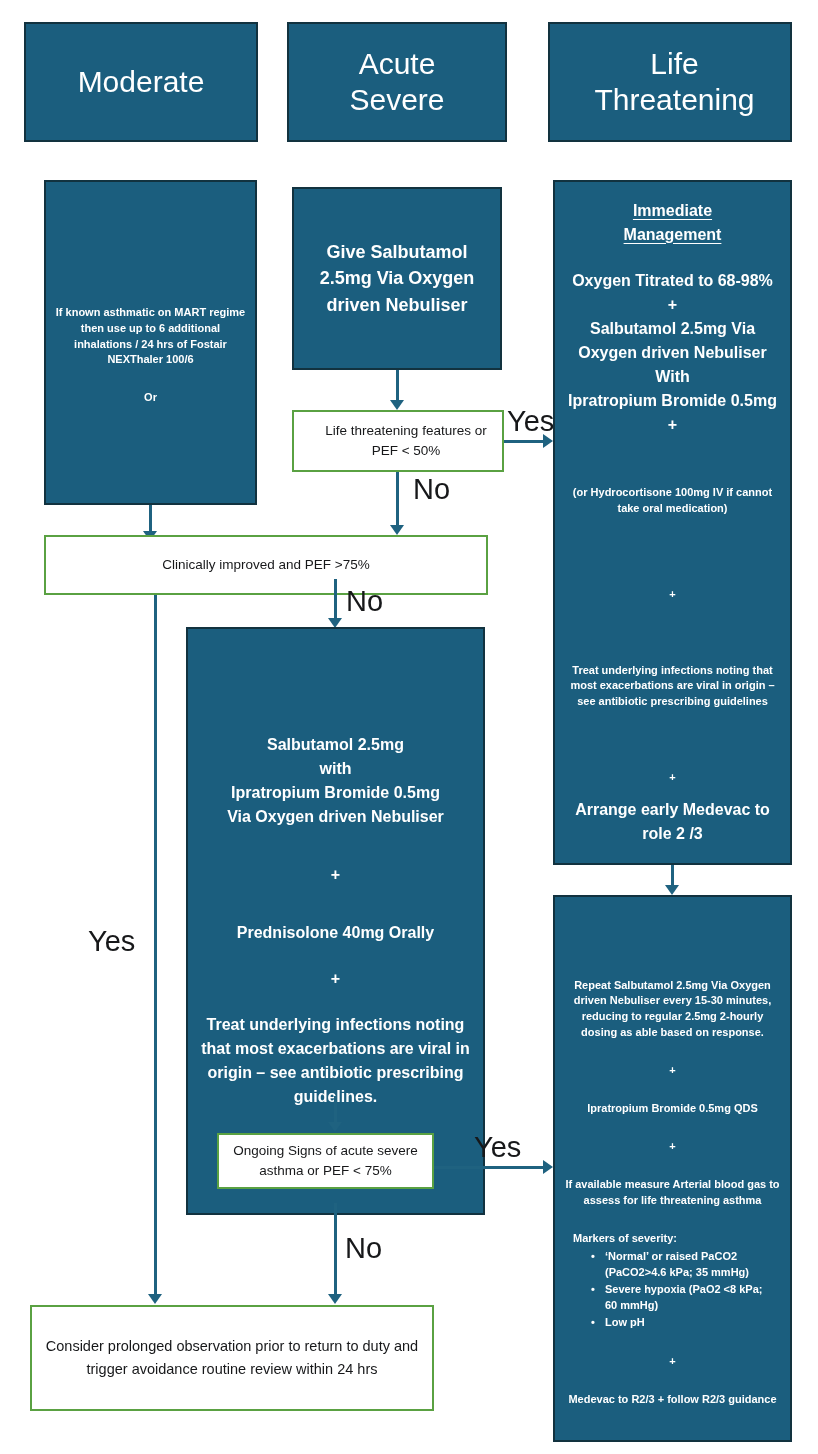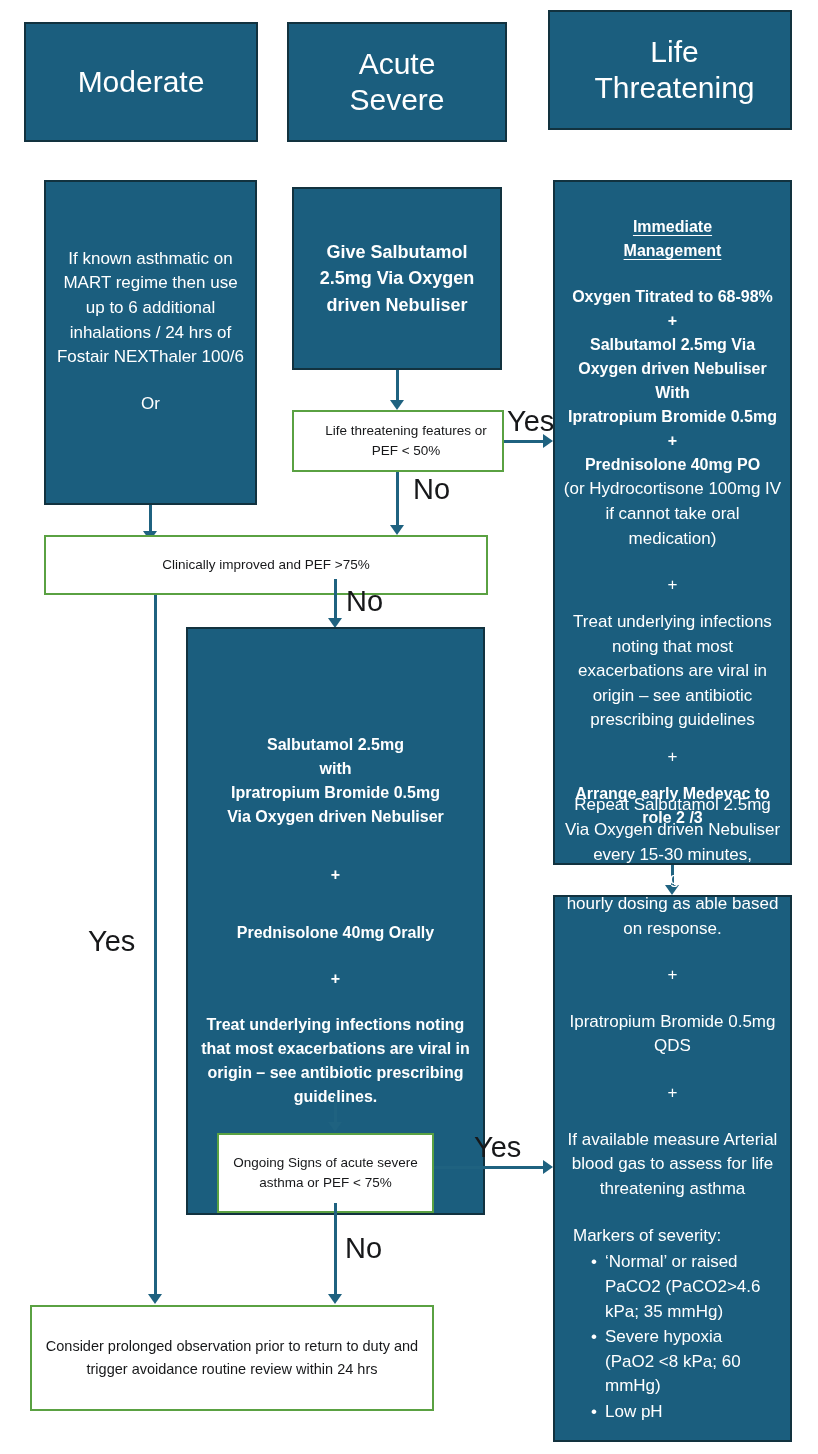--- a/index.html
+++ b/index.html
@@ -54,21 +54,21 @@
   }
 
   
   .header-box .inner {
     font-size: 30px;
     font-weight: 400;
     line-height: 1.2;
   }
 
   
-  .t-13 { font-size: 17px; font-weight: 400; line-height: 1.45; }
+  .t-13 { font-size: 11px; font-weight: 700; line-height: 1.45; margin-top: 48px; }
   .t-16 { font-size: 16px;   font-weight: 700; line-height: 1.5; }
   .t-18 { font-size: 18px;   font-weight: 700; line-height: 1.48; }
   .t-dec { font-size: 13.5px; font-weight: 400; line-height: 1.5; }
   .t-dec-b { font-size: 14.5px; font-weight: 400; line-height: 1.6; }
 
   .ul-head {
     text-decoration: underline;
     text-underline-offset: 3px;
   }
 
@@ -141,21 +141,21 @@
     <div class="inner">Moderate</div>
   </div>
 
   <div class="box teal header-box" style="left:287px; top:22px; width:220px; height:120px;">
     <div class="inner">
       <span class="line">Acute</span>
       <span class="line">Severe</span>
     </div>
   </div>
 
-  <div class="box teal header-box" style="left:548px; top:10px; width:244px; height:120px;padding-left:9px;">
+  <div class="box teal header-box" style="left:548px; top:22px; width:244px; height:120px;padding-left:9px;">
     <div class="inner">
       <span class="line">Life</span>
       <span class="line">Threatening</span>
     </div>
   </div>
 
   <div class="box teal" style="left:44px; top:180px; width:213px; height:325px;">
     <div class="inner t-13">
       <span class="line">If known asthmatic on MART regime then use up to 6 additional inhalations / 24 hrs of Fostair NEXThaler 100/6</span>
       <span class="spacer-md"></span>
@@ -211,21 +211,21 @@
       <span class="spacer-md"></span>
       <span class="plus">+</span>
       <span class="spacer-md"></span>
       <span class="line">Treat underlying infections noting that most exacerbations are viral in origin – see antibiotic prescribing guidelines.</span>
     </div>
   </div>
 
   <div class="conn v" style="left:334px; top:1096px; height:32px;"></div>
   <div class="arrow-down" style="left:328px; top:1122px;"></div>
 
-  <div class="box green" style="left:217px; top:1133px; width:217px; height:80px;justify-content:flex-end;">
+  <div class="box green" style="left:217px; top:1133px; width:217px; height:56px;justify-content:flex-end;">
     <div class="inner t-dec">Ongoing Signs of acute severe asthma or PEF &lt; 75%</div>
   </div>
 
   <div class="conn h" style="left:434px; top:1166px; width:114px;"></div>
   <div class="arrow-right" style="left:543px; top:1160px;"></div>
   <div class="edge-label" style="left:474px; top:1131px;">Yes</div>
 
   <div class="conn v" style="left:334px; top:1203px; height:96px;"></div>
   <div class="arrow-down" style="left:328px; top:1294px;"></div>
   <div class="edge-label" style="left:345px; top:1232px;">No</div>
@@ -234,21 +234,20 @@
     <div class="inner t-16">
       <span class="line ul-head">Immediate</span>
       <span class="line ul-head">Management</span>
       <span class="spacer-md"></span>
       <span class="line">Oxygen Titrated to 68-98%</span>
       <span class="plus">+</span>
       <span class="line">Salbutamol 2.5mg Via Oxygen driven Nebuliser</span>
       <span class="line">With</span>
       <span class="line">Ipratropium Bromide 0.5mg</span>
       <span class="plus">+</span>
-      <span class="line">Prednisolone 40mg PO</span>
       <span class="line t-13">(or Hydrocortisone 100mg IV if cannot take oral medication)</span>
       <span class="spacer-md"></span>
       <span class="plus t-13">+</span>
       <span class="spacer-sm"></span>
       <span class="line t-13">Treat underlying infections noting that most exacerbations are viral in origin – see antibiotic prescribing guidelines</span>
       <span class="spacer-sm"></span>
       <span class="plus t-13">+</span>
       <span class="spacer-sm"></span>
       <span class="line">Arrange early Medevac to role 2 /3</span>
     </div>

